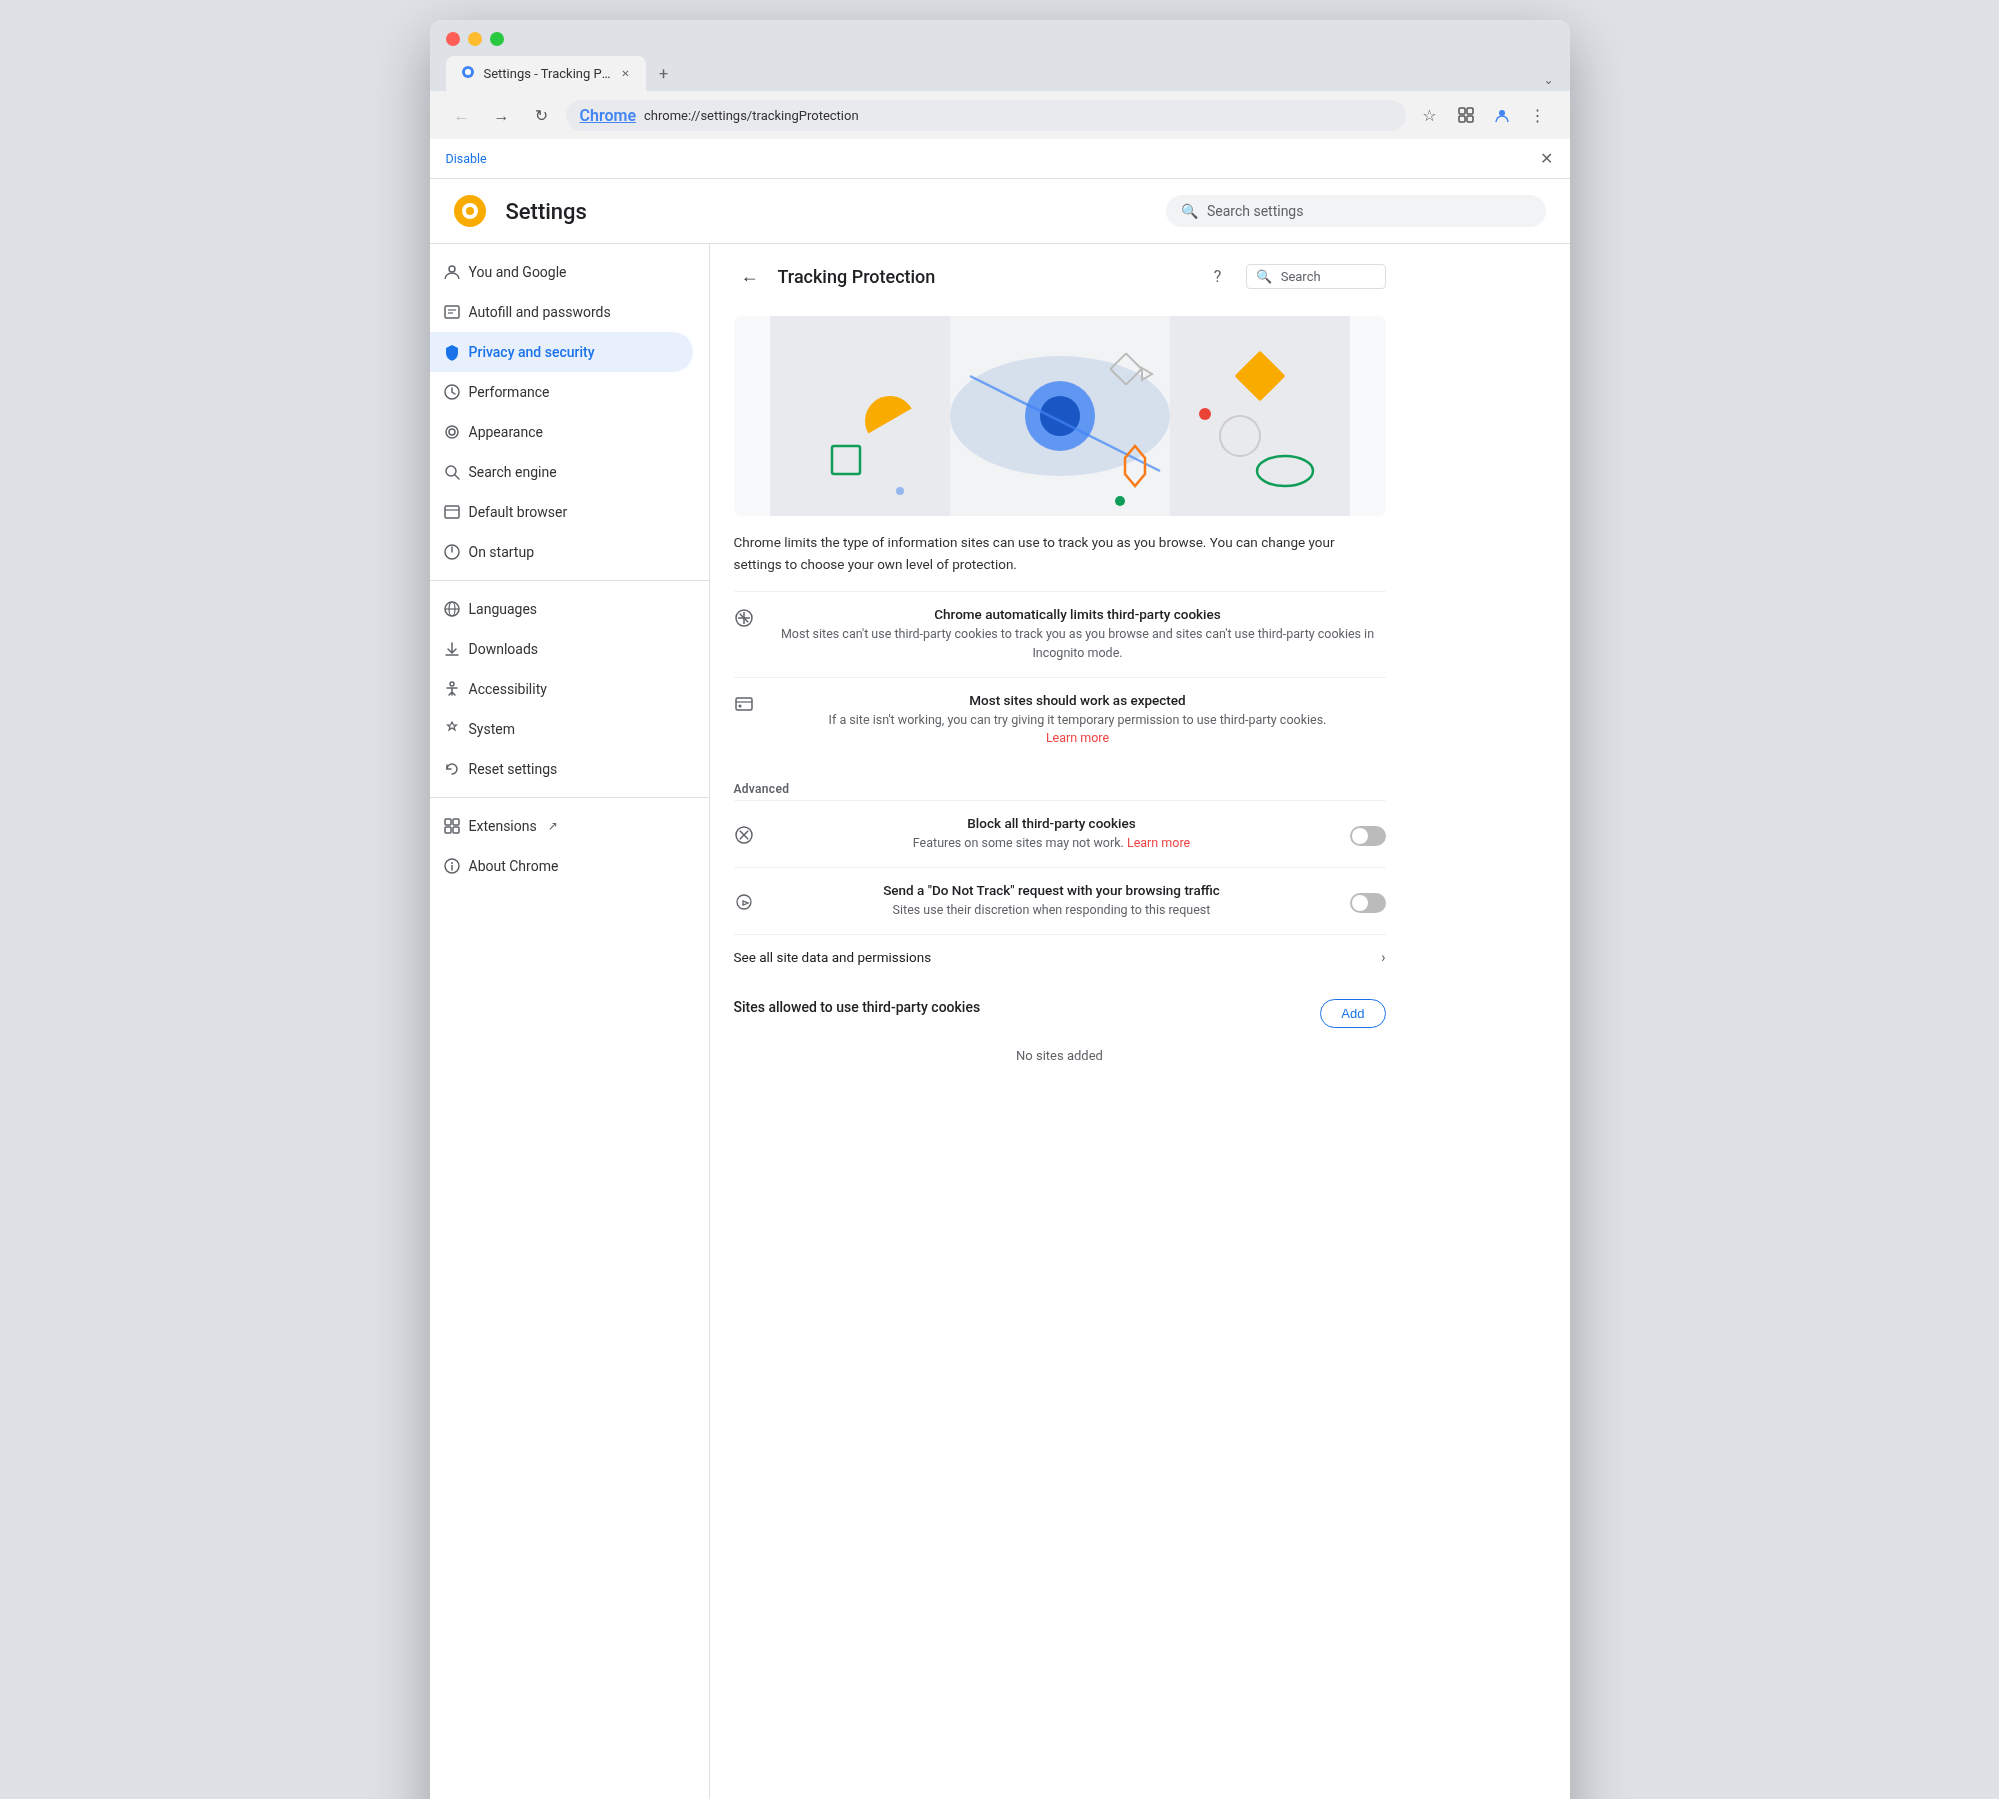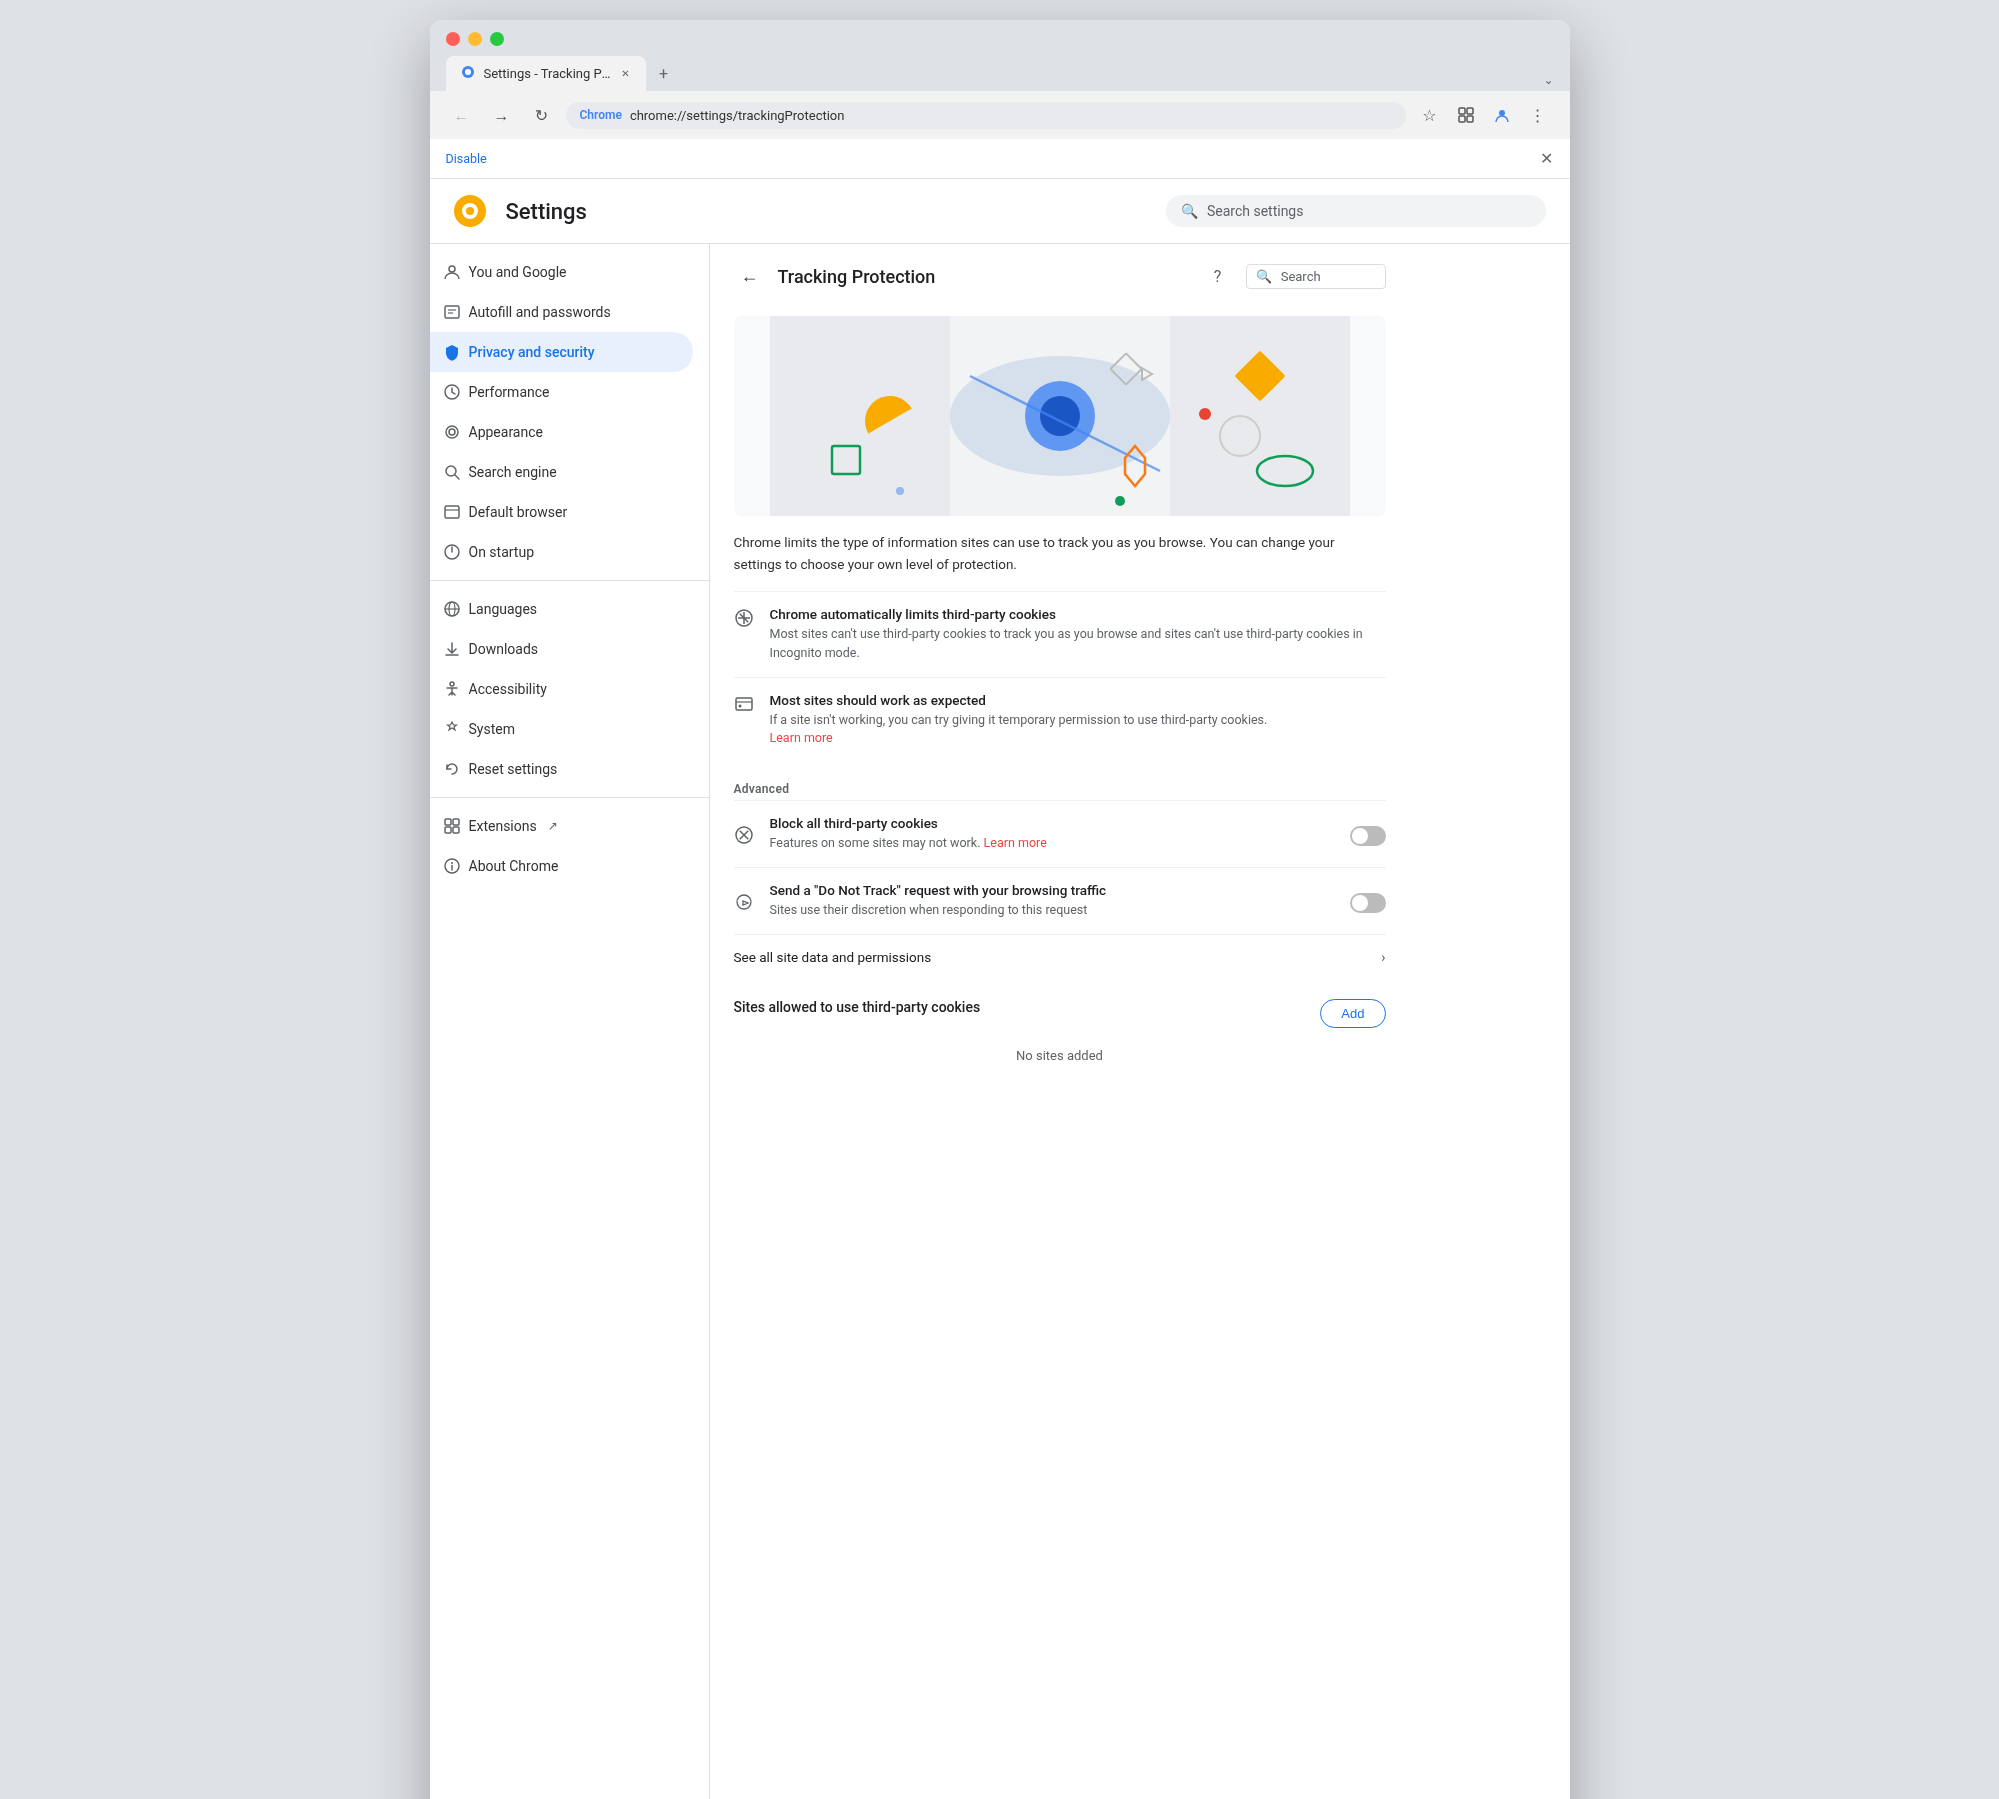--- a/index.html
+++ b/index.html
@@ -280,21 +280,21 @@
       border-top: 1px solid #f0f0f0;
     }
     .option-icon {
       width: 20px; height: 20px;
       flex-shrink: 0;
       margin-top: 2px;
       color: #5f6368;
       display: flex; align-items: center; justify-content: center;
       font-size: 16px;
     }
-    .option-text { flex: 1; }
+    .option-text { flex: 1; text-align: center; }
     .option-title {
       font-size: 13.5px;
       font-weight: 500;
       color: #202124;
       margin-bottom: 3px;
     }
     .option-desc {
       font-size: 12.5px;
       color: #5f6368;
       line-height: 1.5;
@@ -408,21 +408,21 @@
       <div class="new-tab-btn">+</div>
       <div class="tab-expand">⌄</div>
     </div>
   </div>
 
   <div class="nav-bar">
     <div class="nav-btn disabled">←</div>
     <div class="nav-btn">→</div>
     <div class="nav-btn">↻</div>
     <div class="address-bar">
-      <span style="font-size:12px;color:#4285f4;font-weight:600;">Chrome</span>
+      <span style="font-size:16px;color:#4285f4;font-weight:600;text-decoration:underline;">Chrome</span>
       <span style="color:#333;font-size:13px;">chrome://settings/trackingProtection</span>
     </div>
     <div class="nav-actions">
       <div class="nav-btn">☆</div>
       <div class="nav-btn">
         <svg width="18" height="18" viewBox="0 0 18 18" fill="none">
             <rect x="2" y="2" width="6" height="6" rx="1" stroke="#555" stroke-width="1.5"></rect>
             <rect x="10" y="2" width="6" height="6" rx="1" stroke="#555" stroke-width="1.5"></rect>
             <rect x="2" y="10" width="6" height="6" rx="1" stroke="#555" stroke-width="1.5"></rect>
             <rect x="10" y="10" width="6" height="6" rx="1" stroke="#555" stroke-width="1.5"></rect>

